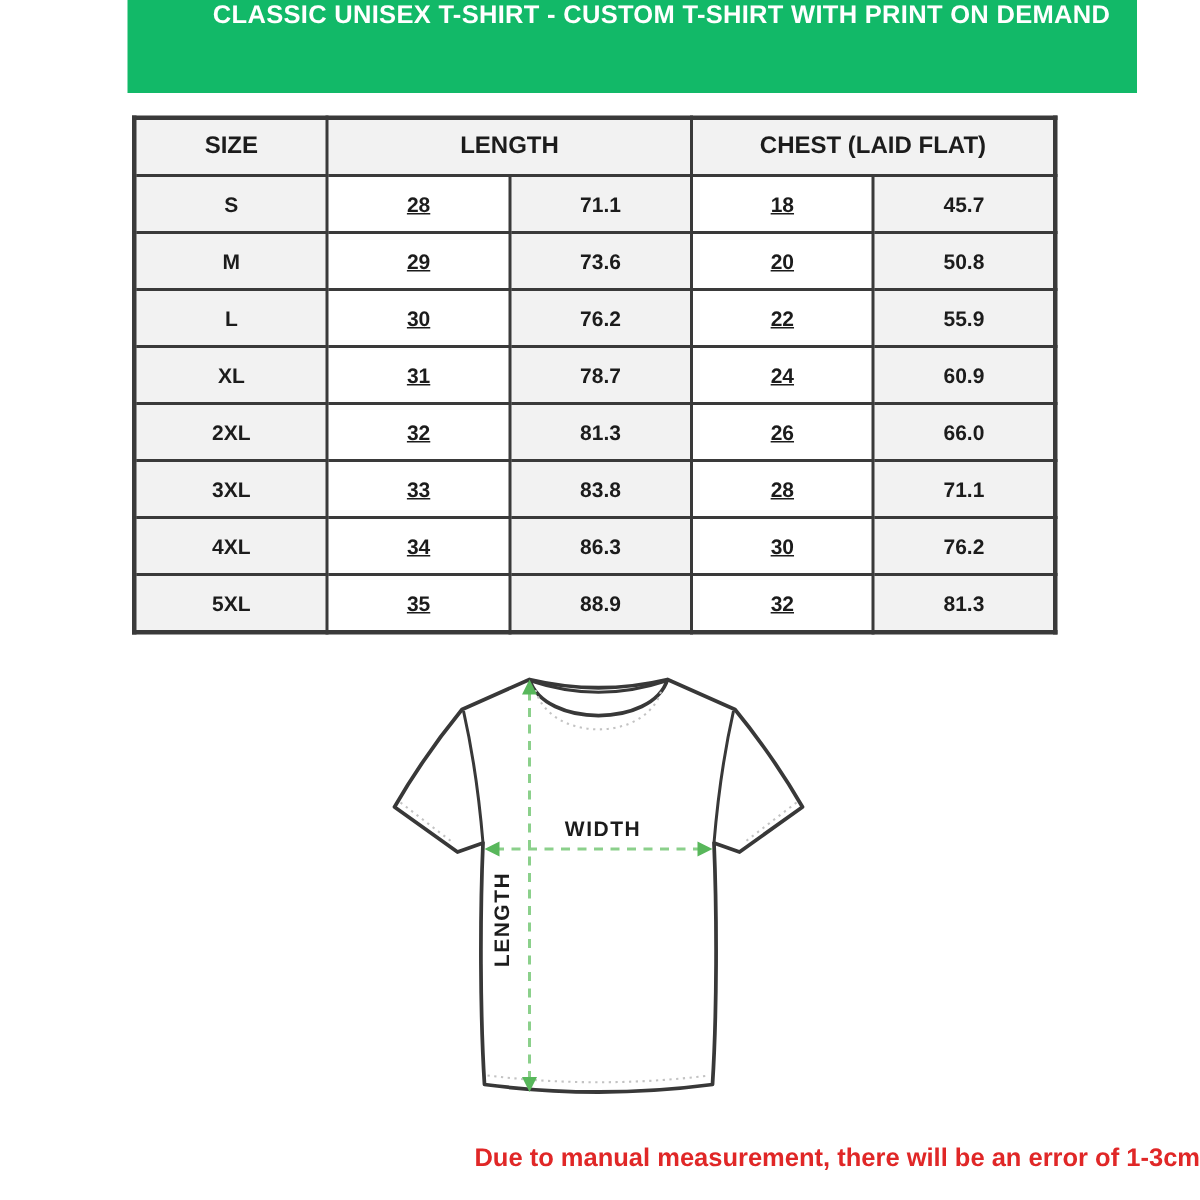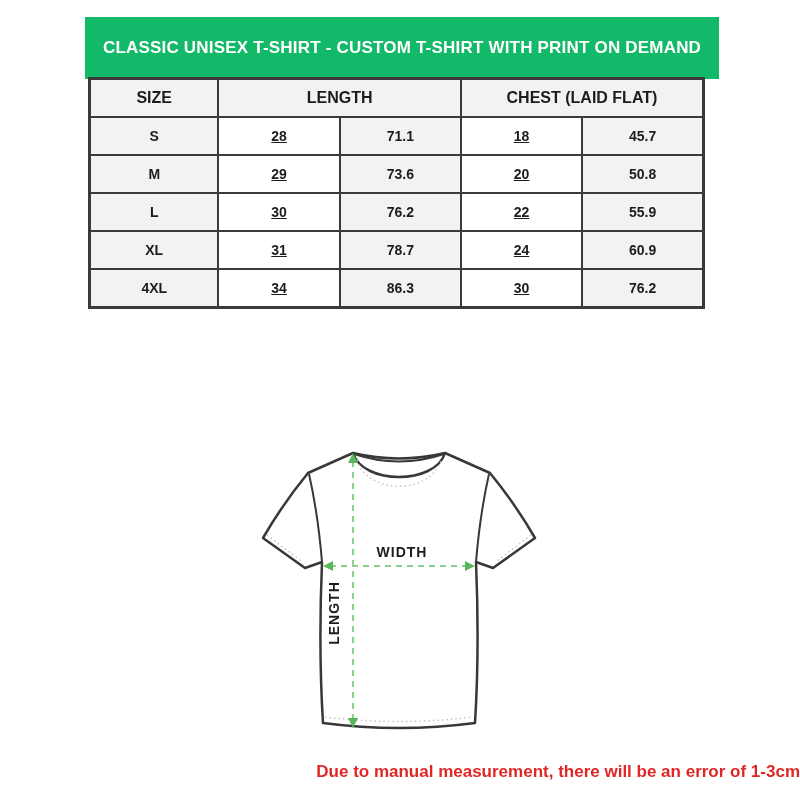--- a/index.html
+++ b/index.html
@@ -6,22 +6,22 @@
     --green:#12b968; --cellGray:#f2f2f2; --cellWhite:#ffffff;
     --border:#3a3a3a; --ink:#1c1c1c; --red:#e02727;
     --outline:#383838; --stitch:#c3c3c3; --dash:#8bd08b; --head:#58b75b;
   }
   html,body{margin:0;padding:0;}
   body{
     width:800px;height:800px;background:#ffffff;position:relative;
     font-family:"Liberation Sans", sans-serif;overflow:hidden;
   }
   .banner{
-    position:absolute;left:85px;top:17px;width:634px;height:62px;
-    background:var(--green);display:flex;align-items:center;justify-content:center;
+    position:absolute;left:85px;top:0;width:634px;height:62px;
+    background:var(--green);display:flex;justify-content:center;padding-left:39px;
   }
   .banner-title{
     color:#fff;font-weight:bold;font-size:17px;letter-spacing:.2px;white-space:nowrap;
   }
   table.size-table{
     position:absolute;left:88px;top:77px;width:617px;
     border-collapse:collapse;table-layout:fixed;
     border:3px solid var(--border);
   }
   .size-table th,.size-table td{
@@ -84,25 +84,46 @@
       <td class="c-gray">55.9</td>
     </tr>
     <tr>
       <td class="c-gray">XL</td>
       <td class="c-white">31</td>
       <td class="c-gray">78.7</td>
       <td class="c-white">24</td>
       <td class="c-gray">60.9</td>
     </tr>
     <tr>
+      <td class="c-gray">2XL</td>
+      <td class="c-white">32</td>
+      <td class="c-gray">81.3</td>
+      <td class="c-white">26</td>
+      <td class="c-gray">66.0</td>
+    </tr>
+    <tr>
+      <td class="c-gray">3XL</td>
+      <td class="c-white">33</td>
+      <td class="c-gray">83.8</td>
+      <td class="c-white">28</td>
+      <td class="c-gray">71.1</td>
+    </tr>
+    <tr>
       <td class="c-gray">4XL</td>
       <td class="c-white">34</td>
       <td class="c-gray">86.3</td>
       <td class="c-white">30</td>
       <td class="c-gray">76.2</td>
+    </tr>
+    <tr>
+      <td class="c-gray">5XL</td>
+      <td class="c-white">35</td>
+      <td class="c-gray">88.9</td>
+      <td class="c-white">32</td>
+      <td class="c-gray">81.3</td>
     </tr>
   </tbody>
 </table>
 
 <div class="tshirt-wrap">
   <svg width="300" height="300" viewBox="0 0 300 300">
 
     <path d="M103,13 L58,33 C40,55 24,79 13,98 L55,128 L72,122
          C70,170 70,235 73,283
          Q149,293 225,283

